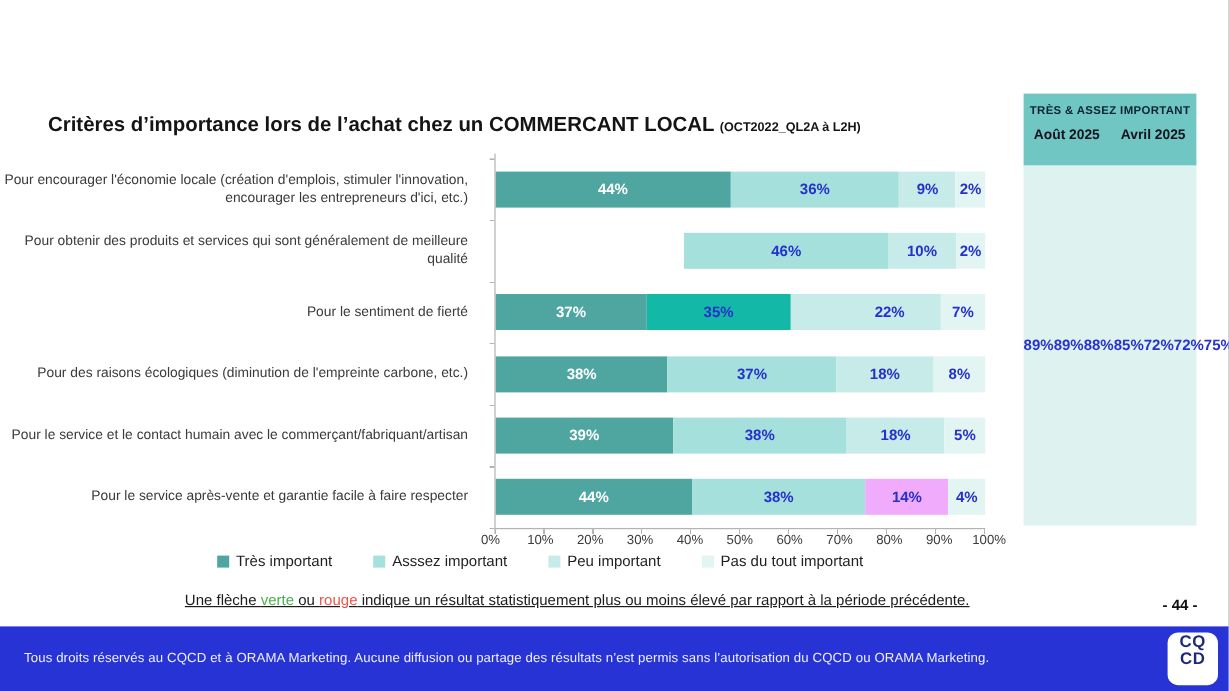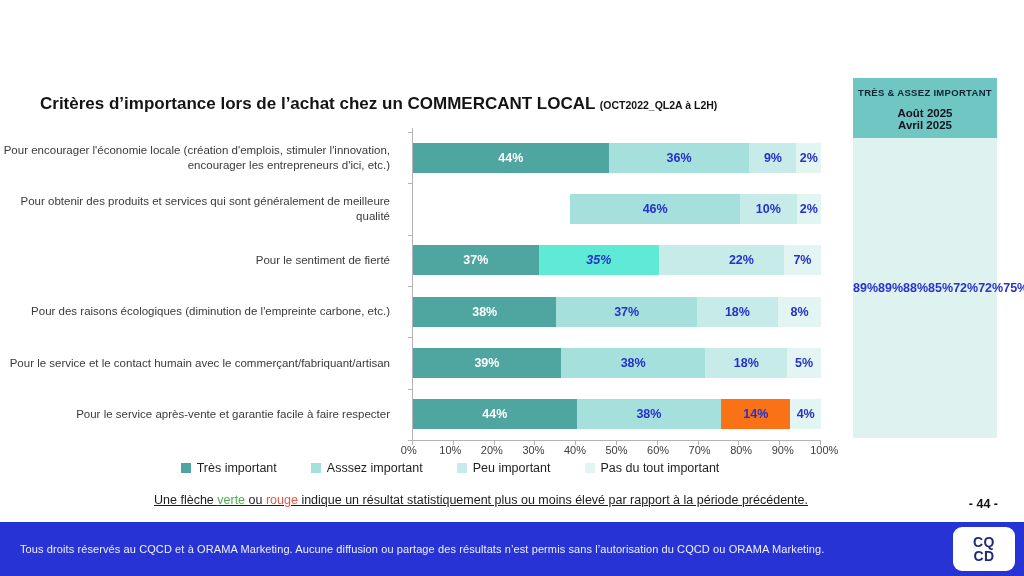--- a/index.html
+++ b/index.html
@@ -14,21 +14,21 @@
                   font-size:28px; font-weight:bold; font-style:italic; letter-spacing:0.2px; }
 
   
   .chart-title { position:absolute; left:40px; top:94px; font-size:17px; font-weight:bold; color:#141414; }
   .chart-title .suffix { font-size:10.5px; font-weight:bold; color:#141414; }
 
   
   .summary-panel { position:absolute; left:853px; top:78px; width:144px; }
   .panel-head { background:#70c6c2; height:60px; padding-top:9px; }
   .panel-head-title { text-align:center; font-size:9.5px; font-weight:bold; color:#0e2433; letter-spacing:0.3px; }
-  .panel-cols { display:flex; margin-top:9px;flex-direction:column; }
+  .panel-cols { display:flex; margin-top:9px; }
   .panel-cols span { flex:1; text-align:center; font-size:11.5px; font-weight:bold; color:#121220; }
   .panel-body { background:#def2f0; height:300px; display:flex; flex-direction:row; }
   .panel-row { flex:1; display:flex; align-items:center; }
   .panel-row span { flex:1; text-align:center; font-size:12.5px; font-weight:bold; color:#2832cf; }
 
   
   .chart { position:absolute; left:0; top:132px; width:853px; height:308px; }
   .chart-rows { position:absolute; left:0; top:0; right:0; bottom:0; display:flex; flex-direction:column; }
   .chart-row { flex:1; display:flex; align-items:center; }
   .row-label { width:401px; padding-right:11px; text-align:right; font-size:11.5px;
@@ -57,22 +57,22 @@
               font-size:12.5px; color:#1c1c1c;text-decoration:underline; }
   .footnote .green { color:#4caf50; }
   .footnote .red { color:#e8554a; }
 
   .page-num { position:absolute; top:497px; right:26px; font-size:12.5px; font-weight:600; color:#111111; }
 
   
   .footer { position:absolute; left:0; top:522px; width:1024px; height:54px; background:#2733d4; }
   .footer-text { position:absolute; left:20px; top:50%; transform:translateY(-50%);
                  font-size:11px; color:#eef0ff; letter-spacing:0.1px; }
-  .logo { position:absolute; right:9px; top:5px; width:62px; height:44px; background:#ffffff;
-          border-radius:9px; display:flex; flex-direction:column; align-items:center; justify-content:center; }
+  .logo { position:absolute; right:9px; top:5px; width:42px; height:44px; background:#ffffff;
+          border-radius:9px; display:flex; flex-direction:column; align-items:center; }
   .logo span { font-size:14px; font-weight:800; color:#1e2a78; line-height:1.02; letter-spacing:0.5px; }
 </style>
 </head>
 <body>
 
 <div class="slide">
 
 
   <div class="chart-title">
     <span>Critères d’importance lors de l’achat chez un COMMERCANT LOCAL</span>
@@ -150,21 +150,21 @@
               <span style="color: rgb(37, 49, 203);">2%</span>
             </div>
           </div>
         </div>
         <div class="chart-row">
           <div class="row-label">Pour le sentiment de fierté</div>
           <div class="bar-track">
             <div class="bar-seg" style="flex-grow: 37; background: rgb(79, 166, 161);">
               <span style="color: rgb(255, 255, 255);">37%</span>
             </div>
-            <div class="bar-seg" style="flex-grow: 35; background: #5eead4; font-style: italic;">
+            <div class="bar-seg" style="flex-grow: 35; background: #14b8a6;">
               <span style="color: rgb(37, 49, 203);">35%</span>
             </div>
             <div class="bar-seg" style="flex-grow: 22; background: rgb(198, 235, 232); padding-left: 40px;">
               <span style="color: rgb(37, 49, 203);">22%</span>
             </div>
             <div class="bar-seg" style="flex-grow: 7; background: rgb(226, 245, 243);">
               <span style="color: rgb(37, 49, 203);">7%</span>
             </div>
           </div>
         </div>
@@ -204,21 +204,21 @@
         </div>
         <div class="chart-row">
           <div class="row-label">Pour le service après-vente et garantie facile à faire respecter</div>
           <div class="bar-track">
             <div class="bar-seg" style="flex-grow: 44; background: rgb(79, 166, 161);">
               <span style="color: rgb(255, 255, 255);">44%</span>
             </div>
             <div class="bar-seg" style="flex-grow: 38; background: rgb(166, 224, 221);">
               <span style="color: rgb(37, 49, 203);">38%</span>
             </div>
-            <div class="bar-seg" style="flex-grow: 14; background: #f97316;">
+            <div class="bar-seg" style="flex-grow: 14; background: #f0abfc;">
               <span style="color: rgb(37, 49, 203);">14%</span>
             </div>
             <div class="bar-seg" style="flex-grow: 4; background: rgb(226, 245, 243);">
               <span style="color: rgb(37, 49, 203);">4%</span>
             </div>
           </div>
         </div>
       </div>
     <div class="y-ticks"></div>
     <div class="y-axis"></div>

